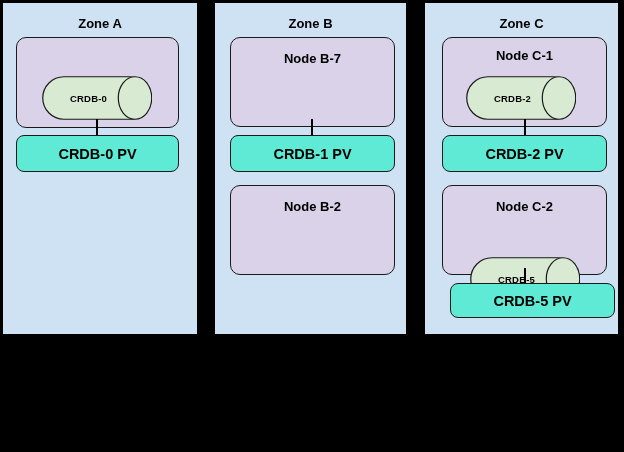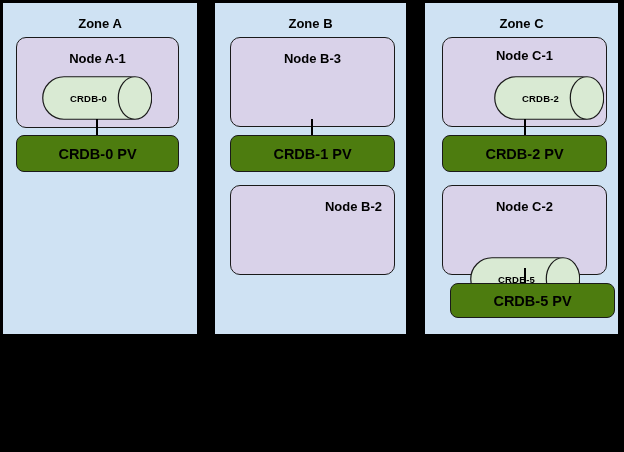--- a/index.html
+++ b/index.html
@@ -39,21 +39,21 @@
     box-sizing: border-box;
   }
   .node-title {
     position: absolute;
     text-align: center;
     font-size: 13px;
     line-height: 15px;
   }
   .pv {
     position: absolute;
-    background: #4d7c0f;
+    background: #5eead4;
     border: 1px solid #1a1a1a;
     border-radius: 8px;
     box-sizing: border-box;
     display: flex;
     align-items: center;
     justify-content: center;
     font-size: 14.5px;
   }
   .cyl {
     position: absolute;
@@ -79,59 +79,58 @@
 </style>
 </head>
 <body>
 
 <div class="stage">
 
   <div class="zone" style="left:1px; width:198px;"></div>
   <div class="zone-title" style="left:1px; width:198px;">Zone A</div>
 
   <div class="node" style="left:16px; top:37px; width:163px; height:91px;"></div>
-  <div class="node-title" style="left:16px; top:51px; width:163px;">Node A-1</div>
 
   <div class="cyl" style="left:42px; top:76px;">
     <svg width="110" height="44" viewBox="0 0 110 44">
       <rect x="0.75" y="0.75" width="108.5" height="42.5" rx="21.25" ry="21.25" fill="#d9ead3" stroke="#1a1a1a" stroke-width="1.2"></rect>
       <ellipse cx="93" cy="22" rx="16.7" ry="21.25" fill="#d9ead3" stroke="#1a1a1a" stroke-width="1.2"></ellipse>
     </svg>
     <div class="cyl-label">CRDB-0</div>
   </div>
 
   <div class="connector" style="left:96px; top:119px; height:17px;"></div>
 
   <div class="pv" style="left:16px; top:135px; width:163px; height:37px;">
     <span>CRDB-0 PV</span>
   </div>
 
   <div class="zone" style="left:213px; width:195px;"></div>
   <div class="zone-title" style="left:213px; width:195px;">Zone B</div>
 
   <div class="node" style="left:230px; top:37px; width:165px; height:90px;"></div>
-  <div class="node-title" style="left:230px; top:51px; width:165px;">Node B-3</div>
+  <div class="node-title" style="left:230px; top:51px; width:165px;">Node B-7</div>
 
 
   <div class="connector" style="left:311px; top:119px; height:17px;"></div>
 
   <div class="pv" style="left:230px; top:135px; width:165px; height:37px;text-align:right;">
     <span>CRDB-1 PV</span>
   </div>
 
   <div class="node" style="left:230px; top:185px; width:165px; height:90px;"></div>
-  <div class="node-title" style="left:230px; top:199px; width:165px;padding-left:41px;">Node B-2</div>
+  <div class="node-title" style="left:230px; top:199px; width:165px;">Node B-2</div>
 
   <div class="zone" style="left:423px; width:197px;"></div>
   <div class="zone-title" style="left:423px; width:197px;">Zone C</div>
 
   <div class="node" style="left:442px; top:37px; width:165px; height:90px;"></div>
   <div class="node-title" style="left:442px; top:48px; width:165px;">Node C-1</div>
 
-  <div class="cyl" style="left:494px; top:76px;">
+  <div class="cyl" style="left:466px; top:76px;">
     <svg width="110" height="44" viewBox="0 0 110 44">
       <rect x="0.75" y="0.75" width="108.5" height="42.5" rx="21.25" ry="21.25" fill="#d9ead3" stroke="#1a1a1a" stroke-width="1.2"></rect>
       <ellipse cx="93" cy="22" rx="16.7" ry="21.25" fill="#d9ead3" stroke="#1a1a1a" stroke-width="1.2"></ellipse>
     </svg>
     <div class="cyl-label">CRDB-2</div>
   </div>
 
   <div class="connector" style="left:524px; top:119px; height:17px;"></div>
 
   <div class="pv" style="left:442px; top:135px; width:165px; height:37px;">

